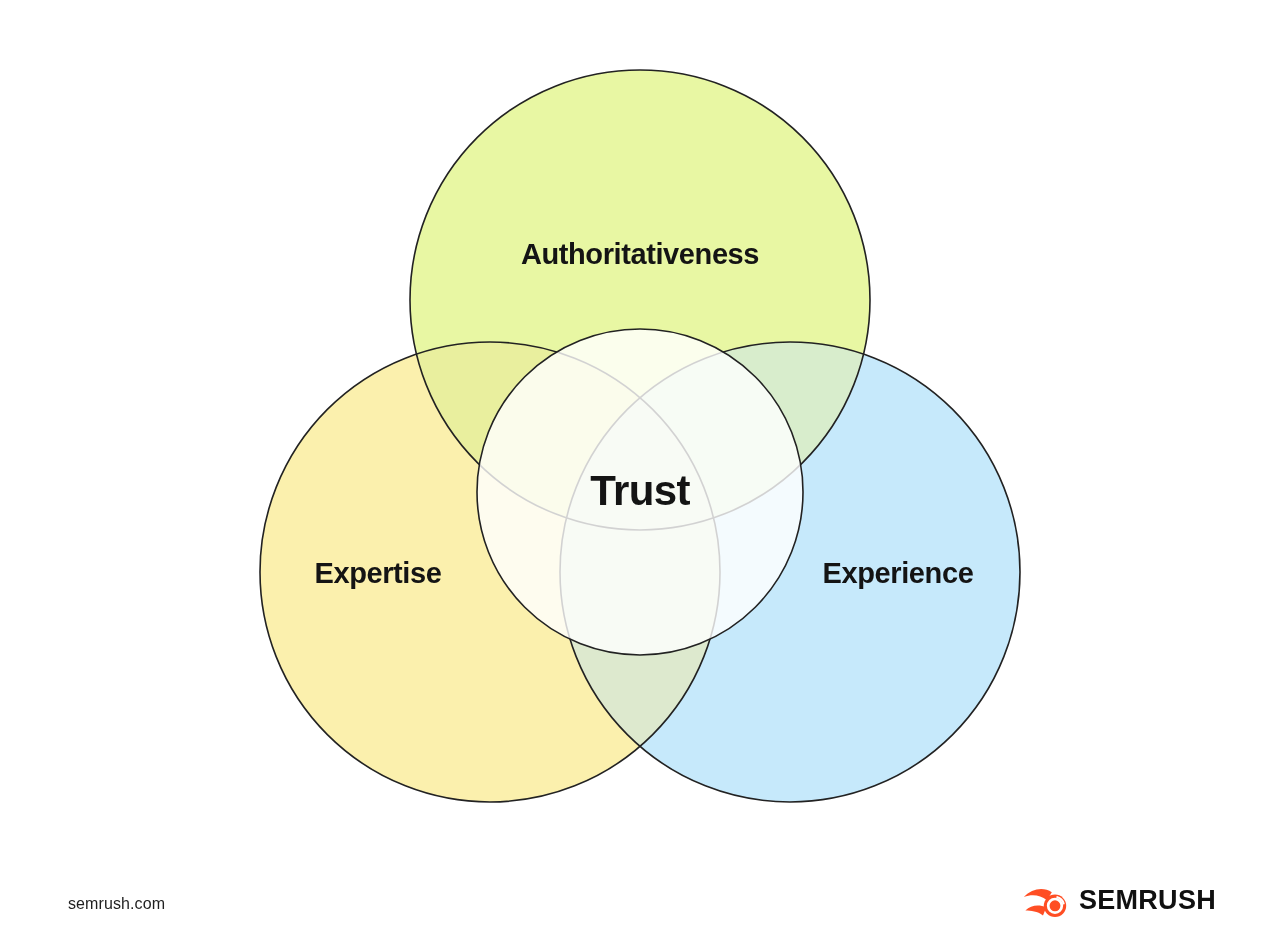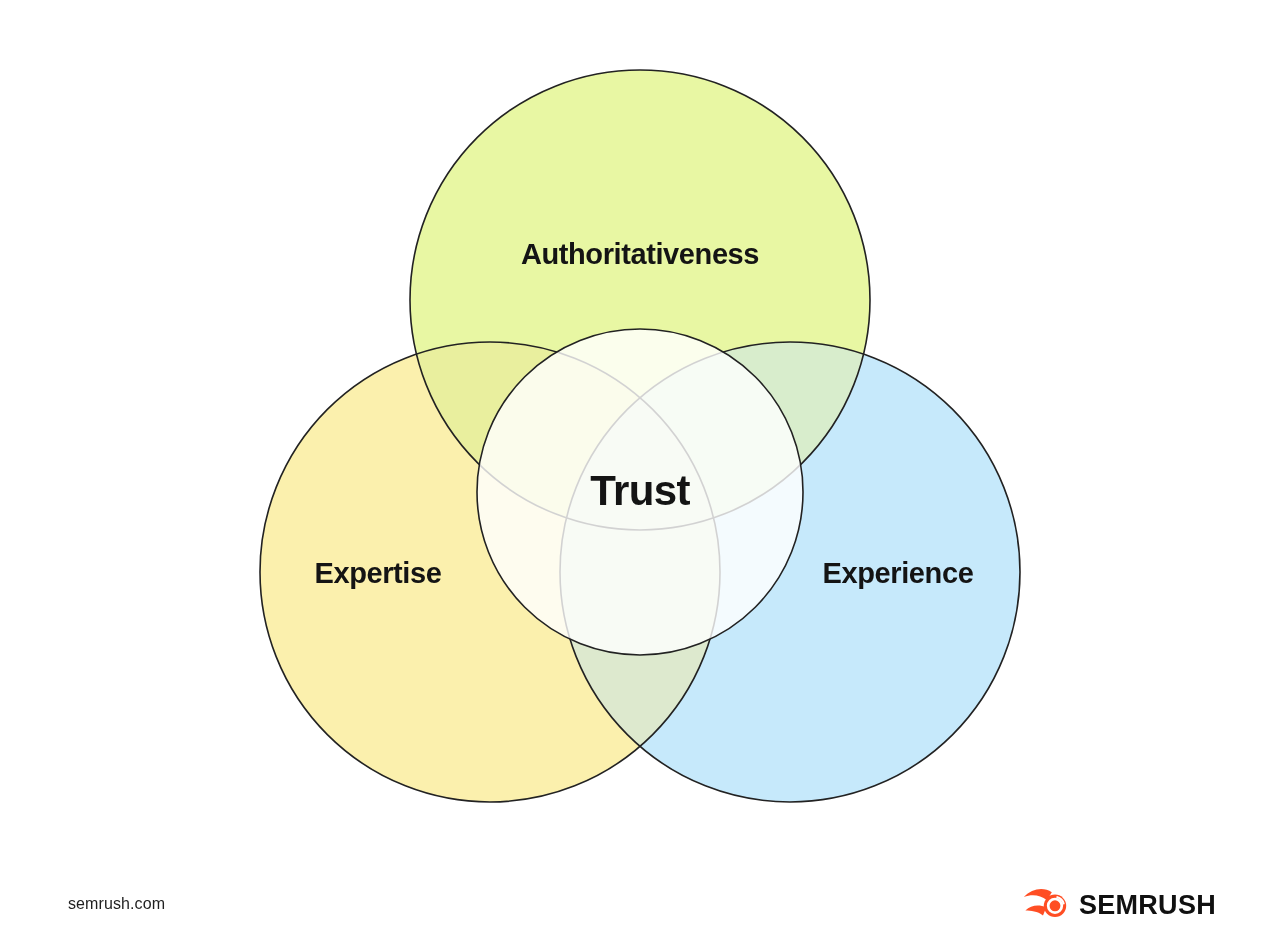--- a/index.html
+++ b/index.html
@@ -48,21 +48,21 @@
     top: 895px;
     font-size: 16px;
     color: #1f1f1f;
     letter-spacing: 0.1px;
   }
   .logo {
     position: absolute;
     right: 64px;
     top: 885px;
     display: flex;
-    align-items: center;
+    align-items: flex-start;
     gap: 8px;
   }
   .logo-icon svg {
     display: block;
   }
   .logo-ring {
     fill: none;
     stroke: #ffffff;
     stroke-width: 3.4px;
   }

